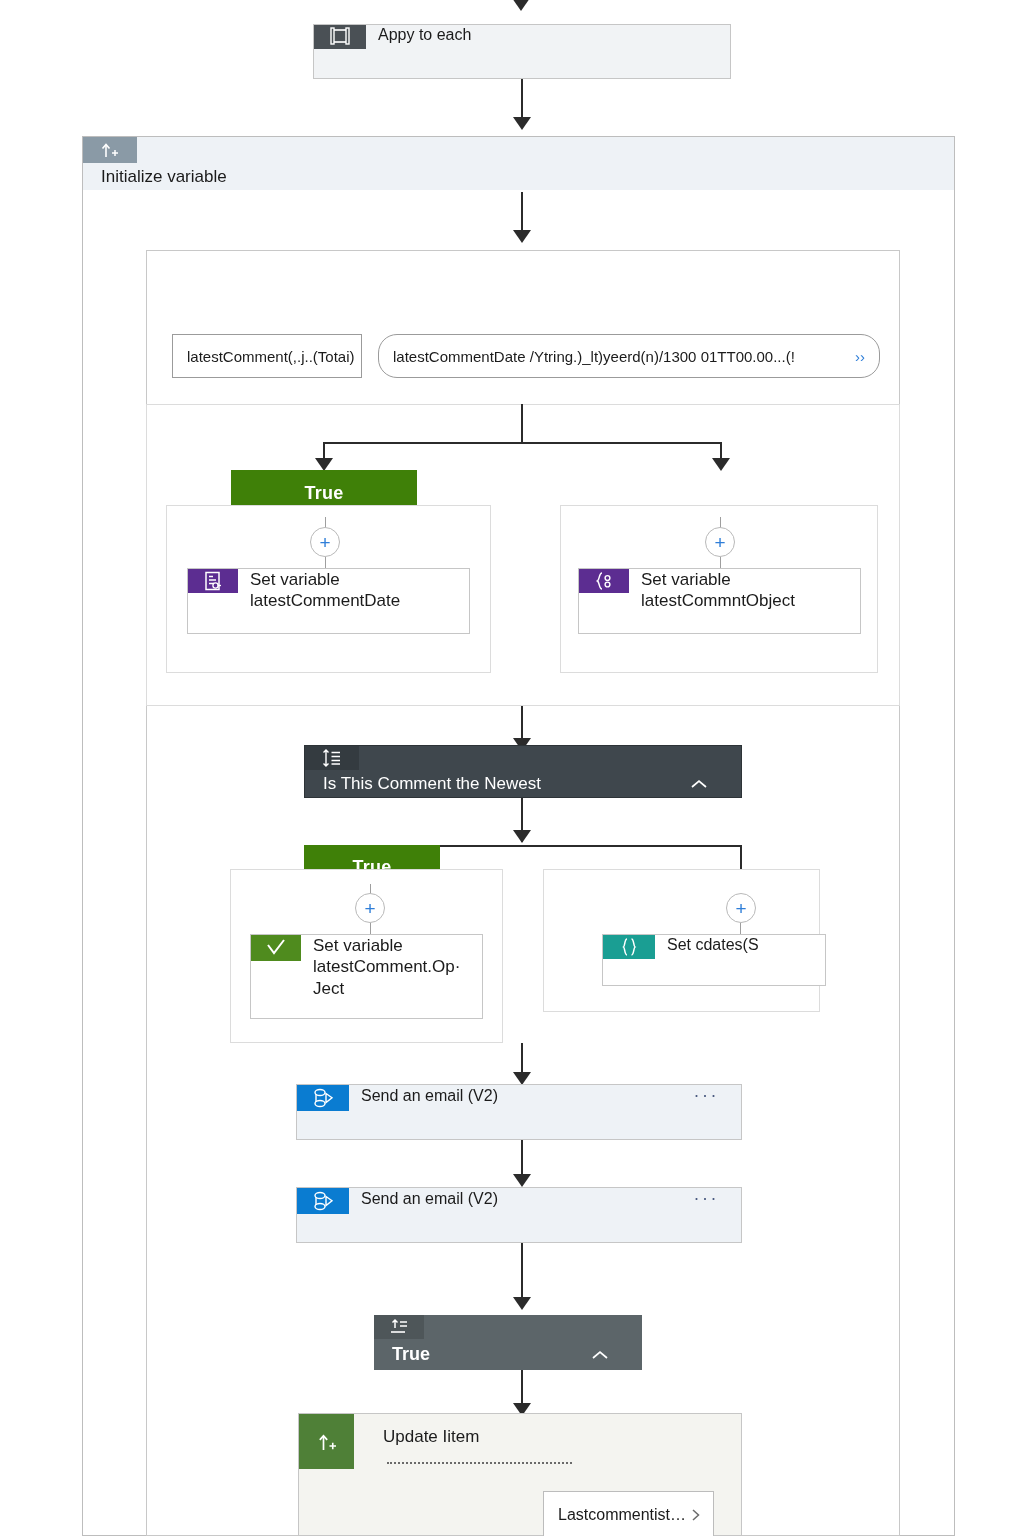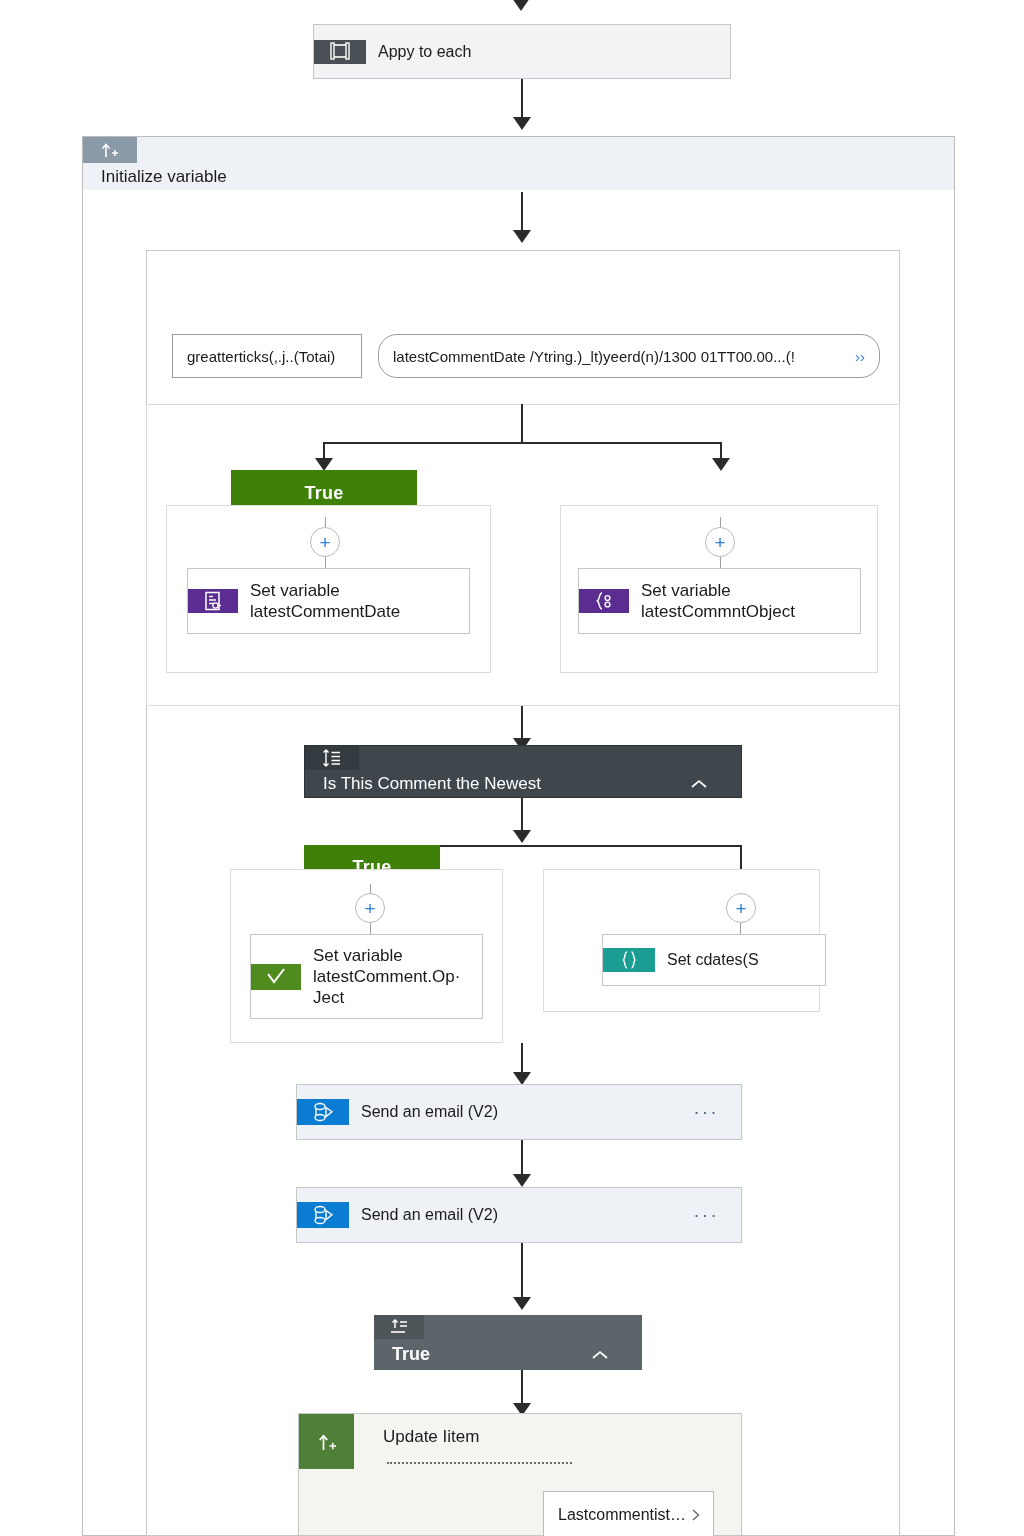--- a/index.html
+++ b/index.html
@@ -13,21 +13,21 @@
 
   
   .abs{position:absolute;box-sizing:border-box;}
 
   
   .panel{border:1px solid #c8c8c8;background:#ffffff;}
   .panel-outer{border:1px solid #bdbdbd;background:#ffffff;}
   .panel-soft{border:1px solid #dcdcdc;background:#ffffff;}
 
   
-  .card{display:flex;align-items:center;border:1px solid #c6c6c6;background:#f1f3f5;}
+  .card{display:flex;align-items:flex-start;border:1px solid #c6c6c6;background:#f1f3f5;}
   .card.light{background:#eef2f6;}
   .card.white{background:#ffffff;}
   .card-ico{width:52px;min-width:52px;display:flex;align-items:center;justify-content:center;}
   .card-body{flex:1;display:flex;align-items:center;padding:0 12px;}
   .card-title{font-size:16px;color:#1b1b1b;line-height:1.25;}
   .card-title.two{font-size:17px;}
   .sub{display:block;}
   .dots{margin-left:auto;color:#4a5b80;letter-spacing:2.5px;font-size:18px;padding-right:10px;}
 
   
@@ -102,21 +102,21 @@
     </div>
   </div>
 
   <div class="abs vline" style="left:521px;top:192px;height:45px;"></div>
   <div class="abs arrow" style="left:513px;top:230px;"></div>
 
   <div class="abs panel" style="left:146px;top:250px;width:754px;height:1286px;"></div>
 
 
   <div class="abs field" style="left:172px;top:334px;width:190px;height:44px;">
-    <span>greatterticks(,.j..(Totai)</span>
+    <span>latestComment(,.j..(Totai)</span>
   </div>
 
   <div class="abs field" style="left:378px;top:334px;width:502px;height:44px;border-radius:19px;">
     <span>latestCommentDate /Ytring.)_lt)yeerd(n)/1300 01TT00.00...(!</span>
     <span class="chevs">››</span>
   </div>
 
   <div class="abs panel-soft" style="left:146px;top:404px;width:754px;height:302px;"></div>
 
   <div class="abs vline" style="left:521px;top:404px;height:40px;"></div>

